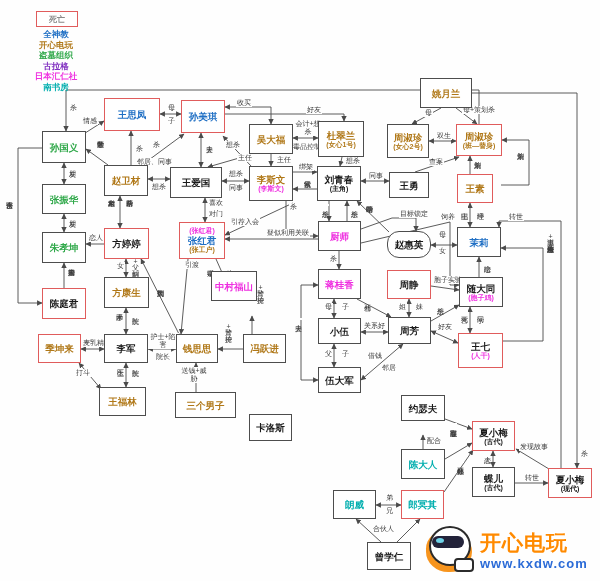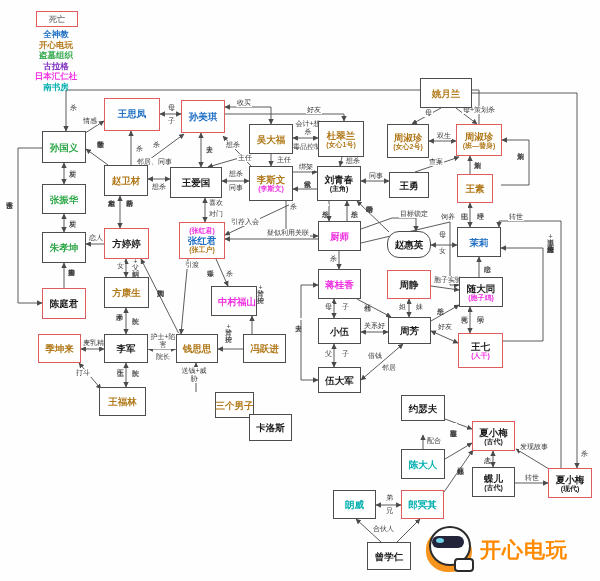--- a/index.html
+++ b/index.html
@@ -132,21 +132,21 @@
         <div class="lgd-item" style="color: rgb(239, 47, 224);">日本汇仁社</div>
         <div class="lgd-item" style="color: rgb(0, 174, 174);">南书房</div>
       </div>
   </div>
 
   <div id="nodes">
       <div class="node" style="left: 420px; top: 78px; width: 52px; height: 30px;">
         <div class="ln" style="color: rgb(176, 120, 24);">姚月兰</div>
       </div>
       <div class="node dead" style="left: 104px; top: 98px; width: 56px; height: 33px;">
-        <div class="ln" style="color: rgb(31, 111, 196); font-family: Liberation Mono, monospace;">王思凤</div>
+        <div class="ln" style="color: rgb(31, 111, 196);">王思凤</div>
       </div>
       <div class="node dead" style="left: 181px; top: 100px; width: 44px; height: 33px;">
         <div class="ln" style="color: rgb(31, 111, 196);">孙美琪</div>
       </div>
       <div class="node" style="left: 42px; top: 131px; width: 44px; height: 32px;">
         <div class="ln" style="color: rgb(47, 168, 73);">孙国义</div>
       </div>
       <div class="node" style="left: 249px; top: 124px; width: 44px; height: 30px;">
         <div class="ln" style="color: rgb(176, 120, 24);">吴大福</div>
       </div>
@@ -204,21 +204,21 @@
       </div>
       <div class="node" style="left: 387px; top: 231px; width: 44px; height: 27px; border-radius: 12px;">
         <div class="ln" style="color: rgb(26, 26, 26);">赵惠英</div>
       </div>
       <div class="node dead" style="left: 42px; top: 288px; width: 44px; height: 31px;">
         <div class="ln" style="color: rgb(26, 26, 26);">陈庭君</div>
       </div>
       <div class="node" style="left: 104px; top: 277px; width: 45px; height: 31px;">
         <div class="ln" style="color: rgb(176, 120, 24);">方康生</div>
       </div>
-      <div class="node" style="left: 211px; top: 286px; width: 46px; height: 30px; align-items: flex-end;">
+      <div class="node" style="left: 211px; top: 271px; width: 46px; height: 30px;">
         <div class="ln" style="color: rgb(239, 47, 224);">中村福山</div>
       </div>
       <div class="node" style="left: 318px; top: 269px; width: 43px; height: 30px;">
         <div class="ln" style="color: rgb(239, 47, 224);">蒋桂香</div>
       </div>
       <div class="node dead" style="left: 387px; top: 270px; width: 44px; height: 29px;">
         <div class="ln" style="color: rgb(26, 26, 26);">周静</div>
       </div>
       <div class="node" style="left: 459px; top: 277px; width: 44px; height: 30px;">
         <div class="ln" style="color: rgb(26, 26, 26);">随大同</div>
@@ -242,21 +242,21 @@
       <div class="node" style="left: 388px; top: 317px; width: 43px; height: 27px;">
         <div class="ln" style="color: rgb(26, 26, 26);">周芳</div>
       </div>
       <div class="node dead" style="left: 458px; top: 333px; width: 45px; height: 35px;">
         <div class="ln" style="color: rgb(26, 26, 26);">王七</div>
         <div class="ln sm" style="color: rgb(239, 47, 224);">(人干)</div>
       </div>
       <div class="node" style="left: 99px; top: 387px; width: 47px; height: 29px;">
         <div class="ln" style="color: rgb(176, 120, 24);">王福林</div>
       </div>
-      <div class="node" style="left: 175px; top: 392px; width: 39px; height: 26px; margin-left: 40px;">
+      <div class="node" style="left: 175px; top: 392px; width: 61px; height: 26px;">
         <div class="ln" style="color: rgb(176, 120, 24);">三个男子</div>
       </div>
       <div class="node" style="left: 318px; top: 367px; width: 43px; height: 26px;">
         <div class="ln" style="color: rgb(26, 26, 26);">伍大军</div>
       </div>
       <div class="node" style="left: 249px; top: 414px; width: 43px; height: 27px;">
         <div class="ln" style="color: rgb(26, 26, 26);">卡洛斯</div>
       </div>
       <div class="node" style="left: 401px; top: 395px; width: 44px; height: 26px;">
         <div class="ln" style="color: rgb(26, 26, 26);">约瑟夫</div>
@@ -389,15 +389,16 @@
   <div id="watermark">
     <div id="mascot">
       <div class="blob"></div>
       <div class="head"></div>
       <div class="visor"></div>
       <div class="shine"></div>
       <div class="pad"></div>
     </div>
     <div id="wm-text">
       <div id="site-name">开心电玩</div>
+      <div id="site-url">www.kxdw.com</div>
     </div>
   </div>
 </div>
 
 </body></html>

